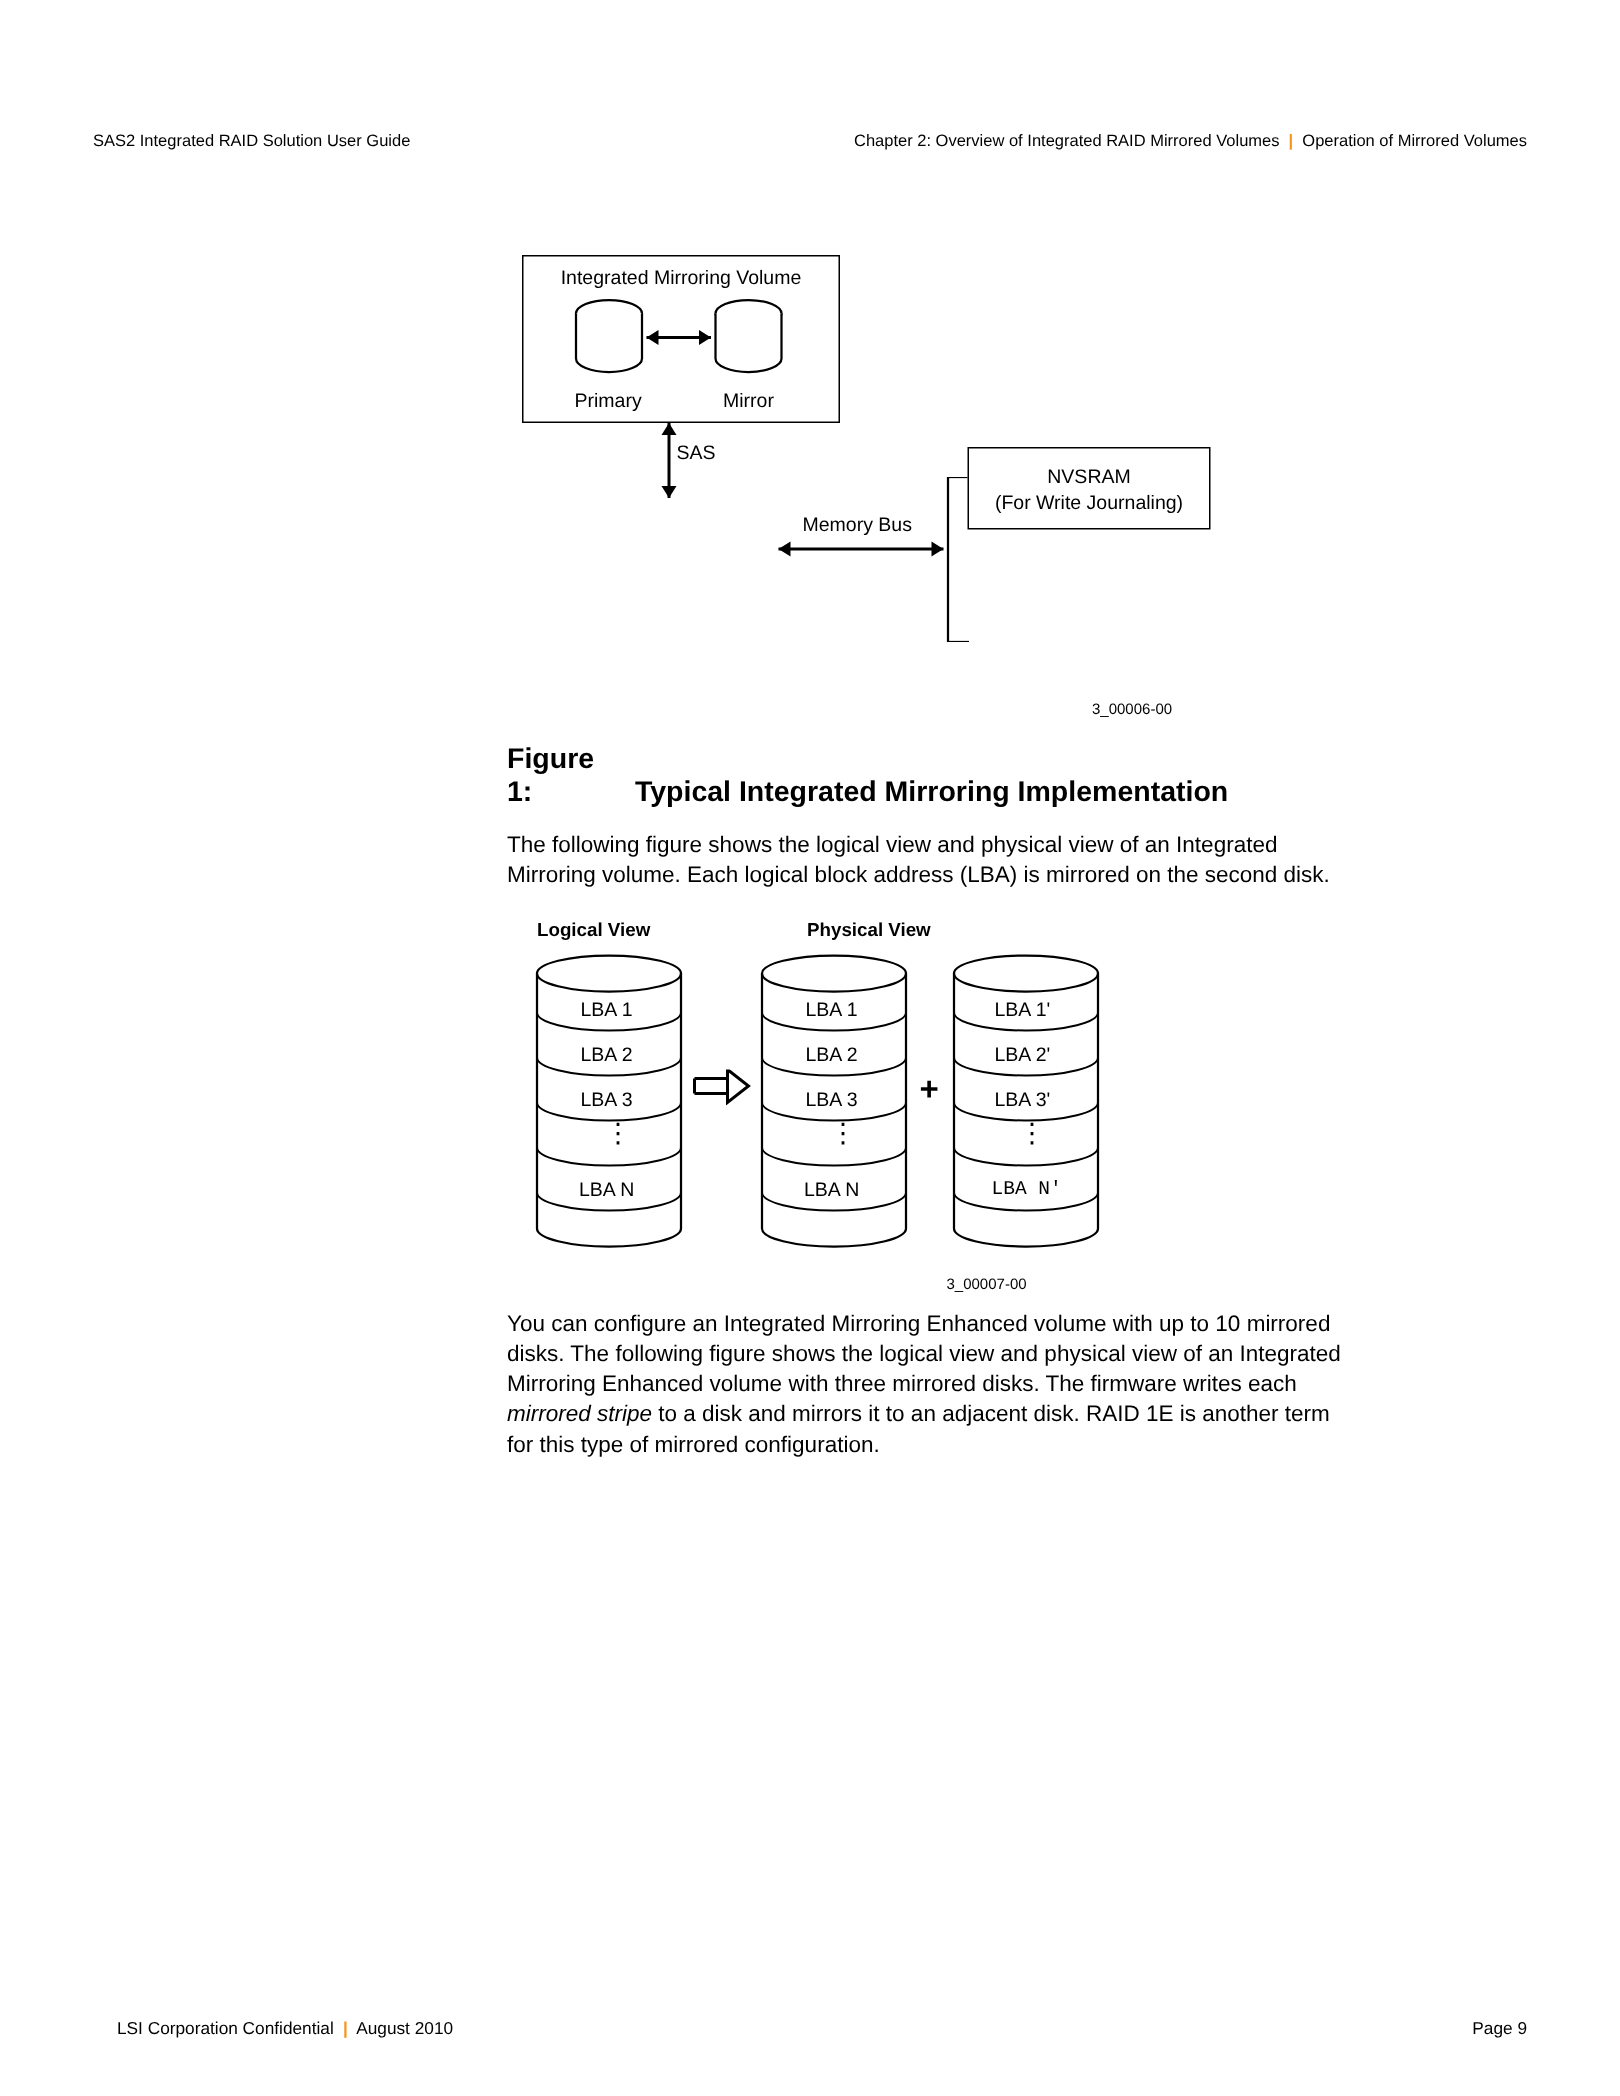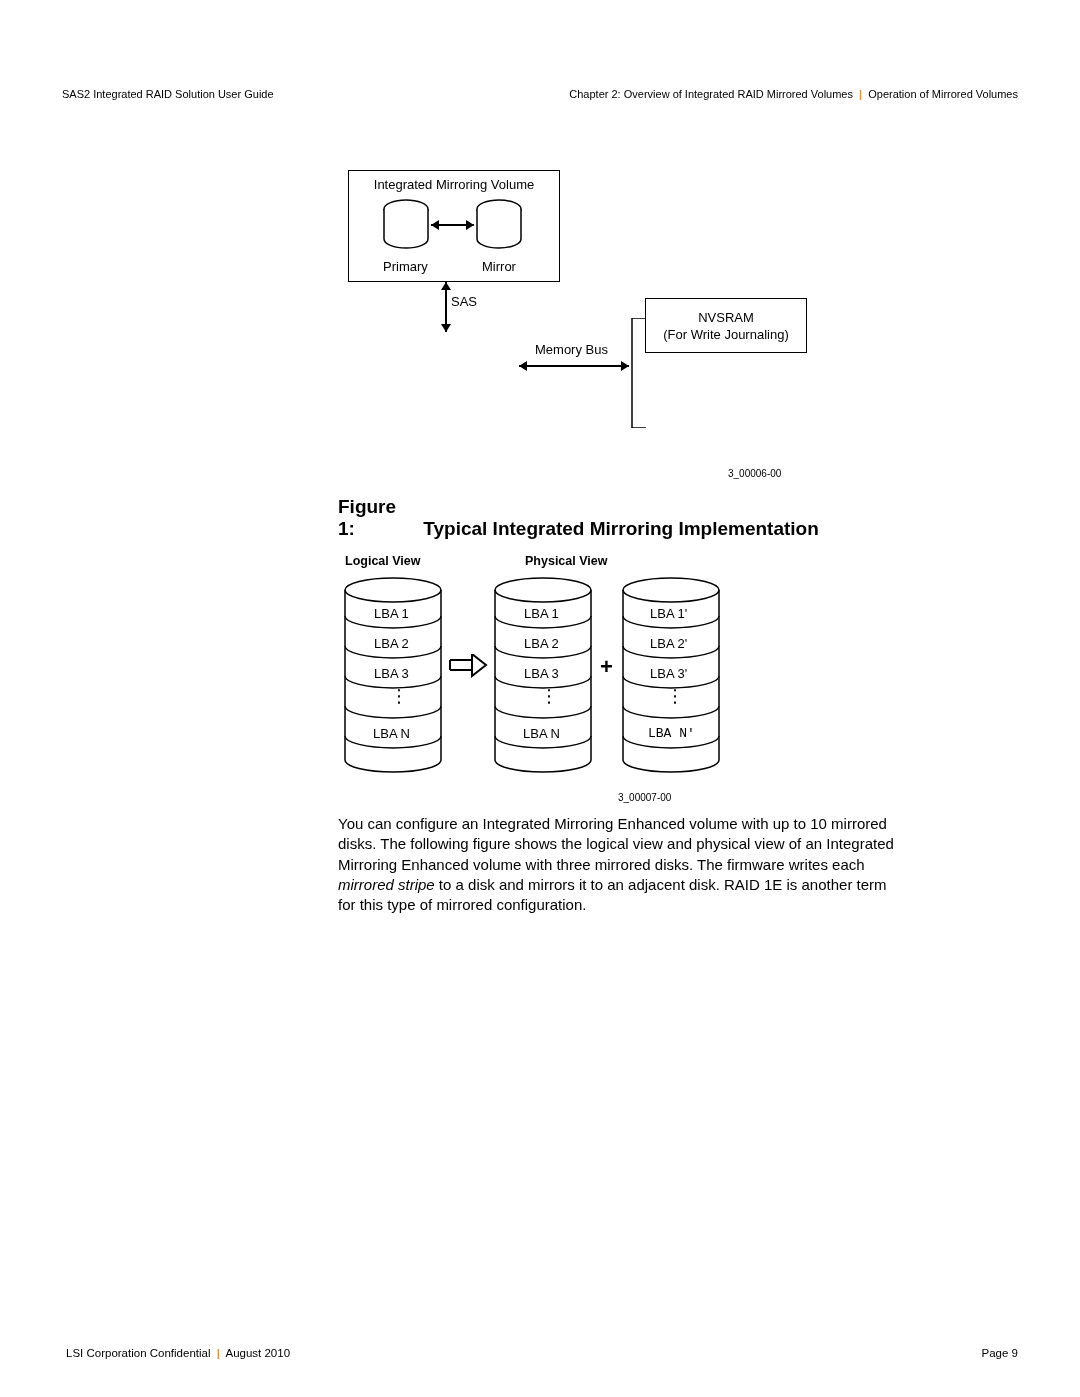--- a/index.html
+++ b/index.html
@@ -55,21 +55,21 @@
     margin-bottom: 18px;
   }
   .italic { font-style: italic; }
   .footer {
     position: absolute;
     bottom: 50px;
     left: 62px;
     right: 62px;
     font-size: 11.5px;
   }
-  .footer-left { position: absolute; left: 4px; }
+  .footer-left { position: absolute; left: 16px; }
   .footer-right { position: absolute; right: 0; }
   .footer-pipe { color: #f7941d; font-weight: bold; margin: 0 3px; }
 
   
   .fig1 {
     position: relative;
     width: 480px;
     height: 310px;
     margin-left: 10px;
   }
@@ -92,21 +92,21 @@
     text-align:center;
     line-height:5px;
     font-size:18px;
     letter-spacing:0;
   }
   
   .fig2 {
     position: relative;
     width: 450px;
     height: 260px;
-    margin-left: 2px;
+    margin-left: 15px;
   }
   .view-hdr {
     position: absolute;
     font-weight: bold;
     font-size: 12.5px;
   }
   .plus-big {
     position: absolute;
     font-size: 22px;
     font-weight: bold;
@@ -175,20 +175,21 @@
 
 
     <div class="small-id" style="left:380px; top:298px;">3_00006-00</div>
   </div>
 
   <div class="fig-caption">
     <span class="fig-label">Figure 1:</span>
     <span>Typical Integrated Mirroring Implementation</span>
   </div>
 
+  <div class="body-text">The following figure shows the logical view and physical view of an Integrated Mirroring volume. Each logical block address (LBA) is mirrored on the second disk.</div>
 
   <div class="fig2">
     <div class="view-hdr" style="left:5px; top:0;">Logical View</div>
     <div class="view-hdr" style="left:185px; top:0;">Physical View</div>
 
     <svg style="position:absolute; left:0; top:22px;" width="106" height="200">
       <ellipse cx="53" cy="14" rx="48" ry="12" fill="#fff" stroke="#000" stroke-width="1.5"></ellipse>
       <path d="M5 14 L5 184 A48 12 0 0 0 101 184 L101 14" fill="none" stroke="#000" stroke-width="1.5"></path>
       <path d="M5 40  A48 12 0 0 0 101 40" fill="none" stroke="#000" stroke-width="1.3"></path>
       <path d="M5 70  A48 12 0 0 0 101 70" fill="none" stroke="#000" stroke-width="1.3"></path>

